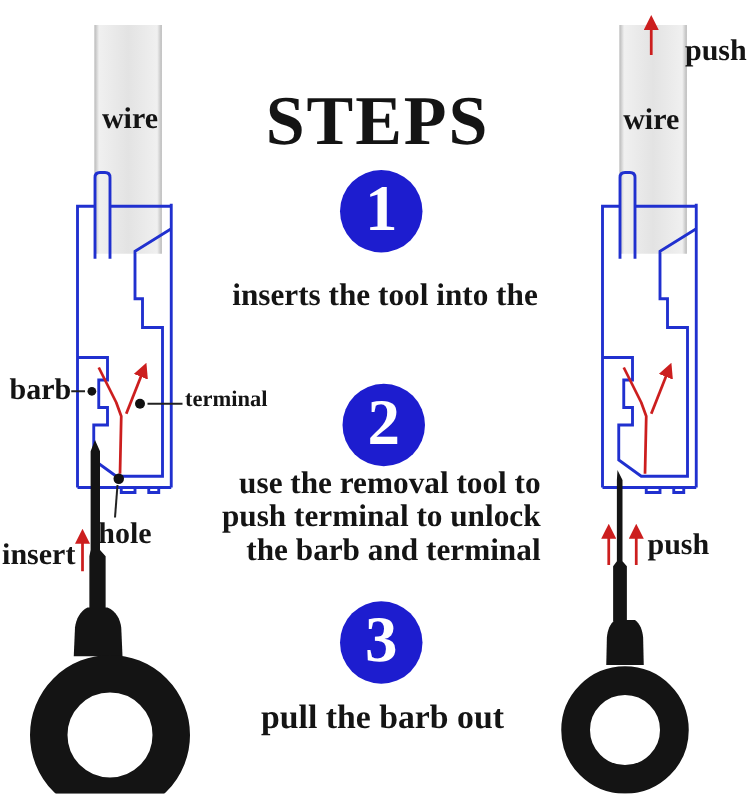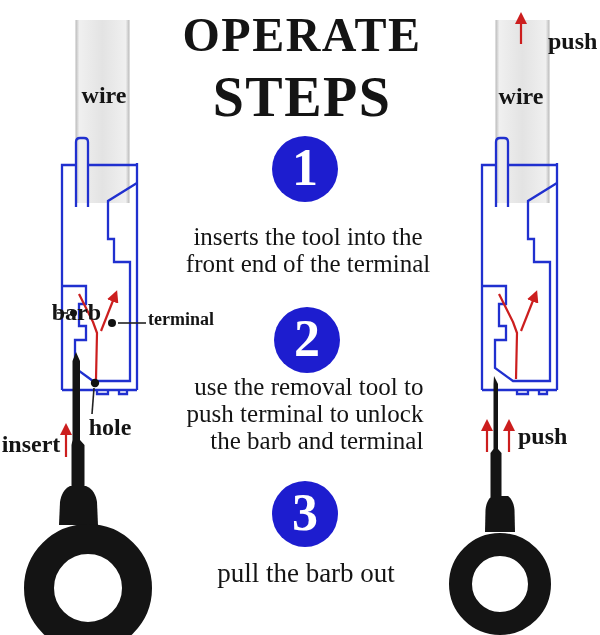--- a/index.html
+++ b/index.html
@@ -28,31 +28,31 @@
   .title-line2{left:302px;top:68px;transform:translateX(-50%);font-size:56px;letter-spacing:1.5px;}
   .badge{
     position:absolute;width:66px;height:66px;border-radius:50%;
     background:var(--step-circle-blue);color:#ffffff;text-align:center;
     font-size:52px;font-weight:700;line-height:64px;
   }
   .badge-1{left:272px;top:136px;}
   .badge-2{left:274px;top:307px;}
   .badge-3{left:272px;top:481px;}
   .step-text{position:absolute;transform:translateX(-50%);text-align:center;
-    font-size:25px;font-weight:400;line-height:27px;}
+    font-size:25px;font-weight:700;line-height:27px;}
   .step-1-text{left:308px;top:223px;}
   .step-2-text{left:305px;top:373px;text-align:right;}
   .step-3-text{left:306px;top:560px;font-size:27px;}
   .lbl{font-size:24px;}
   .lbl-wire-left{left:104px;top:83px;transform:translateX(-50%);}
   .lbl-wire-right{left:521px;top:84px;transform:translateX(-50%);}
   .lbl-push-top{left:548px;top:29px;}
-  .lbl-barb{left:57px;top:300px;transform:translateX(-100%);margin-left:44px;}
+  .lbl-barb{left:57px;top:300px;transform:translateX(-100%);}
   .lbl-terminal{left:148px;top:310px;font-size:18px;}
-  .lbl-hole{left:110px;top:415px;transform:translateX(-50%);}
+  .lbl-hole{left:100px;top:415px;transform:translateX(-50%);}
   .lbl-insert{left:31px;top:432px;transform:translateX(-50%);text-align:center;}
   .lbl-push-bottom{left:518px;top:424px;}
 </style>
 </head>
 <body>
 
 <div class="poster">
 
   <svg class="art" width="600" height="635" viewBox="0 0 600 635">
     <defs>
@@ -136,29 +136,27 @@
       <path class="red-line" d="M509,452 V422" marker-end="url(#ah)"></path>
     </g>
 
     <g>
       <path class="black-fill" d="M494,376 L498,384 L498,449 L501.5,453 L501.5,497 L490.5,497 L490.5,453 L493.5,449 L493.5,384 Z"></path>
       <path class="black-fill" d="M492,496 L508,496 C512,499 514,504 514.5,510 L515,532 L485,532 L485.5,510 C486,504 488,499 492,496 Z"></path>
       <circle cx="500" cy="584" r="39.5" fill="none" stroke="var(--tool-black)" stroke-width="23"></circle>
     </g>
   </svg>
 
-  <div class="txt title-line1">OPERATE</div>
   <div class="txt title-line2">STEPS</div>
 
   <div class="badge badge-1">
     <span>1</span>
   </div>
   <div class="txt step-text step-1-text">
     <div>inserts the tool into the</div>
-    <div>front end of the terminal</div>
   </div>
 
   <div class="badge badge-2">
     <span>2</span>
   </div>
   <div class="txt step-text step-2-text">
     <div>use the removal tool to</div>
     <div>push terminal to unlock</div>
     <div>the barb and terminal</div>
   </div>

